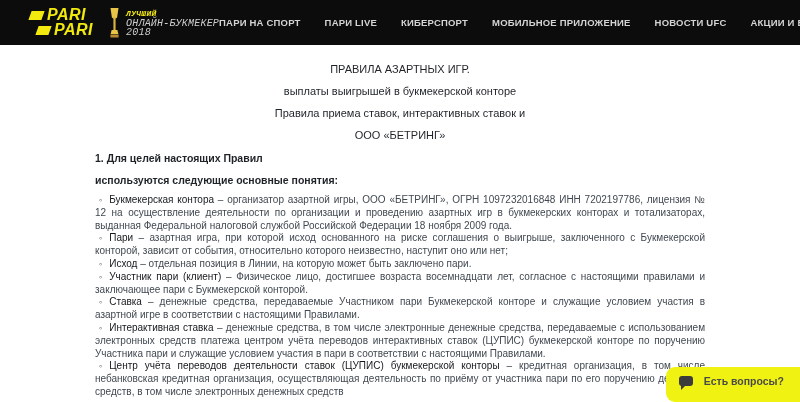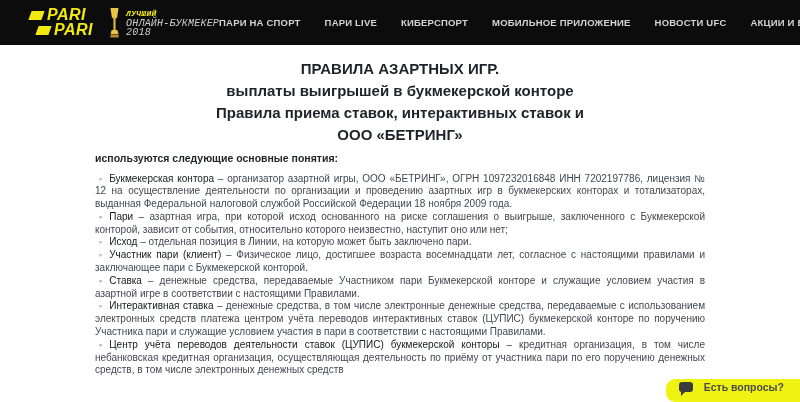--- a/index.html
+++ b/index.html
@@ -30,31 +30,31 @@
   .award-sub { color: #cfcfcf; font-size: 10px; font-style: italic; letter-spacing: .2px; line-height: 9px; }
 
   .nav { margin-left: auto; display: flex; align-items: center; gap: 24px; }
   .nav-item {
     color: #d4d4d4; font-size: 9.5px; font-weight: bold;
     letter-spacing: .2px; text-decoration: none; white-space: nowrap; cursor: pointer;
   }
 
   
   .content { padding: 13px 95px 0 95px; }
-  .title-line { margin: 0; text-align: center; font-weight: bold; font-size: 15px; line-height: 22px; color: #1f2328; }
+  .title-line { margin: 0; text-align: center; font-weight: normal; font-size: 11px; line-height: 22px; color: #1f2328; }
   .doc-heading { margin-top: 2px; }
   .heading-line { margin: 0; font-weight: bold; font-size: 10.5px; line-height: 21.5px; color: #1f2328; }
   .defs { margin-top: 3px; }
   .def-item { margin: 0; font-size: 10px; line-height: 12.8px; color: #414850; text-align: justify; }
   .def-item .bullet { display: inline-block; margin: 0 7px 0 4px; font-size: 9px; color: #414850; }
   .def-item .term { font-weight: normal; color: #15181c; }
 
   
   .chat {
-    position: absolute; right: 0; bottom: 0; height: 23px;
+    position: absolute; right: 0; bottom: 0; height: 35px;
     background: #f0f312; border-radius: 9px 0 0 9px;
     display: flex; align-items: center; gap: 11px;
     padding: 0 16px 8px 13px; cursor: pointer;
   }
   .bubble { position: relative; width: 14px; height: 10px; background: #3c3c3c; border-radius: 3px; flex-shrink: 0; }
   .bubble::after {
     content: ""; position: absolute; left: 2px; bottom: -4px;
     width: 0; height: 0; border: 3px solid transparent;
     border-top-color: #3c3c3c; border-left-color: #3c3c3c;
   }
@@ -104,20 +104,21 @@
   </header>
 
   <main class="content">
     <div class="doc-title">
         <p class="title-line">ПРАВИЛА АЗАРТНЫХ ИГР.</p>
         <p class="title-line">выплаты выигрышей в букмекерской конторе</p>
         <p class="title-line">Правила приема ставок, интерактивных ставок и</p>
         <p class="title-line">ООО «БЕТРИНГ»</p>
       </div>
     <div class="doc-heading">
+        <p class="heading-line">1. Для целей настоящих Правил</p>
         <p class="heading-line">используются следующие основные понятия:</p>
       </div>
     <div class="defs">
         <p class="def-item"><span class="bullet">◦</span><b class="term">Букмекерская контора</b> <span class="def-text">– организатор азартной игры, ООО «БЕТРИНГ», ОГРН 1097232016848 ИНН 7202197786, лицензия № 12 на осуществление деятельности по организации и проведению азартных игр в букмекерских конторах и тотализаторах, выданная Федеральной налоговой службой Российской Федерации 18 ноября 2009 года.</span></p>
         <p class="def-item"><span class="bullet">◦</span><b class="term">Пари</b> <span class="def-text">– азартная игра, при которой исход основанного на риске соглашения о выигрыше, заключенного с Букмекерской конторой, зависит от события, относительно которого неизвестно, наступит оно или нет;</span></p>
         <p class="def-item"><span class="bullet">◦</span><b class="term">Исход</b> <span class="def-text">– отдельная позиция в Линии, на которую может быть заключено пари.</span></p>
         <p class="def-item"><span class="bullet">◦</span><b class="term">Участник пари (клиент)</b> <span class="def-text">– Физическое лицо, достигшее возраста восемнадцати лет, согласное с настоящими правилами и заключающее пари с Букмекерской конторой.</span></p>
         <p class="def-item"><span class="bullet">◦</span><b class="term">Ставка</b> <span class="def-text">– денежные средства, передаваемые Участником пари Букмекерской конторе и служащие условием участия в азартной игре в соответствии с настоящими Правилами.</span></p>
         <p class="def-item"><span class="bullet">◦</span><b class="term">Интерактивная ставка</b> <span class="def-text">– денежные средства, в том числе электронные денежные средства, передаваемые с использованием электронных средств платежа центром учёта переводов интерактивных ставок (ЦУПИС) букмекерской конторе по поручению Участника пари и служащие условием участия в пари в соответствии с настоящими Правилами.</span></p>
         <p class="def-item"><span class="bullet">◦</span><b class="term">Центр учёта переводов деятельности ставок (ЦУПИС) букмекерской конторы</b> <span class="def-text">– кредитная организация, в том числе небанковская кредитная организация, осуществляющая деятельность по приёму от участника пари по его поручению денежных средств, в том числе электронных денежных средств</span></p>

